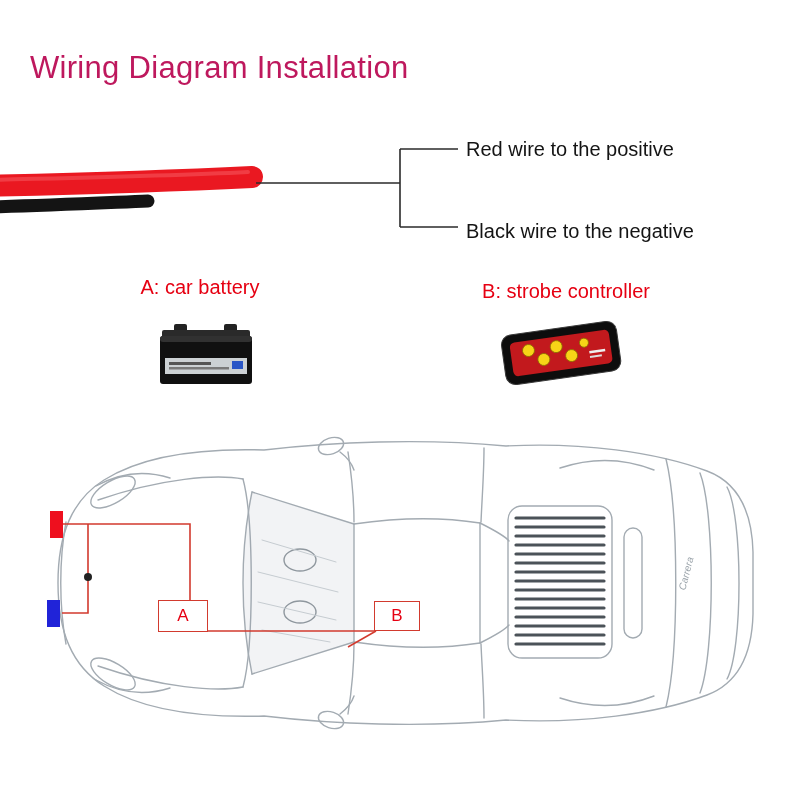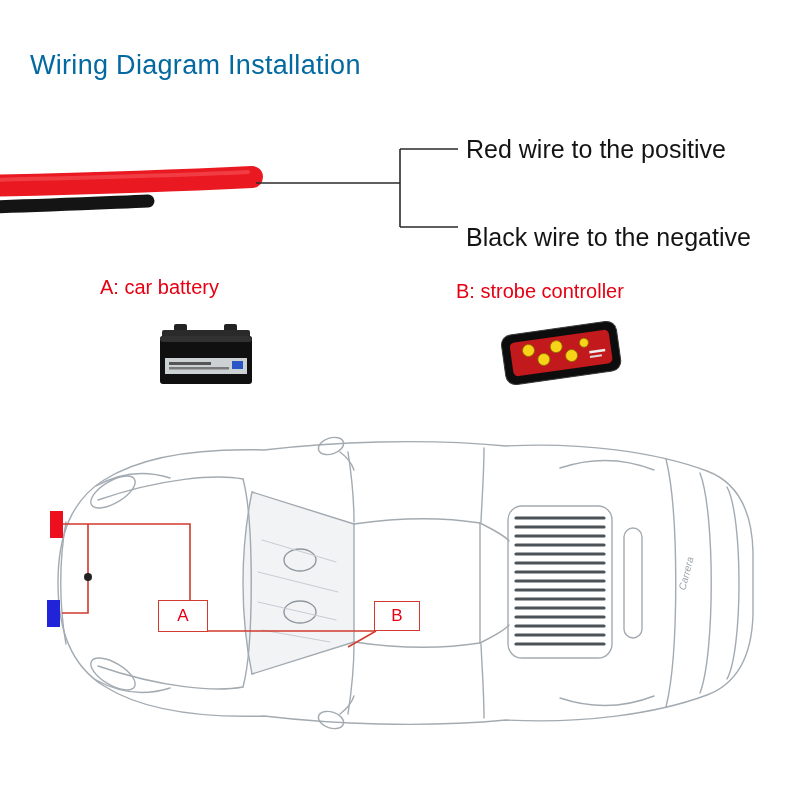--- a/index.html
+++ b/index.html
@@ -2,27 +2,27 @@
 <html><head>
 <meta charset="utf-8">
 <style>
   html,body{margin:0;padding:0;background:#ffffff;}
   .canvas{
     position:relative;width:800px;height:800px;background:#ffffff;overflow:hidden;
     font-family:"Liberation Sans","DejaVu Sans",sans-serif;
   }
   .abs{position:absolute;}
   .title{
-    left:30px;top:50px;font-size:27px;font-weight:500;color:#0369a1;letter-spacing:.3px;
+    left:30px;top:50px;font-size:31px;font-weight:500;color:#be185d;letter-spacing:.3px;
   }
   .callout-label{
-    font-size:25px;color:#141414;white-space:nowrap;line-height:26px;
+    font-size:20px;color:#141414;white-space:nowrap;line-height:26px;
   }
   .comp-caption{
-    font-size:20px;color:#e60012;white-space:nowrap;line-height:26px;text-align:left;
+    font-size:20px;color:#e60012;white-space:nowrap;line-height:26px;text-align:center;
   }
   .marker-box{
     border:1.6px solid #d23a2e;color:#e60012;display:flex;align-items:center;
     justify-content:center;font-size:17px;background:transparent;box-sizing:border-box;
   }
   .light-marker{width:13px;height:27px;}
   .light-red{background:#ee0f1e;}
   .light-blue{background:#2023d8;}
   .model-text{
     font-size:10px;font-style:italic;color:#98a1a8;transform:rotate(-76deg);
@@ -132,21 +132,21 @@
       <path d="M 208 631 L 374 631"></path>
       <path d="M 376 631 L 348 647"></path>
       <circle cx="88" cy="577" r="4" fill="#222" stroke="none"></circle>
     </g>
   </svg>
 
   <div class="abs title">Wiring Diagram Installation</div>
 
   <div class="abs callout-label" style="left:466px;top:136px">Red wire to the positive</div>
 
-  <div class="abs callout-label" style="left:466px;top:224px">Black wire to the negative</div>
+  <div class="abs callout-label" style="left:466px;top:218px">Black wire to the negative</div>
 
   <div class="abs comp-caption" style="left:100px;top:274px;width:200px">A: car battery</div>
 
   <div class="abs comp-caption" style="left:456px;top:278px;width:220px">B: strobe controller</div>
 
   <div class="abs light-marker light-red" style="left:50px;top:511px"></div>
   <div class="abs light-marker light-blue" style="left:47px;top:600px"></div>
 
   <div class="abs marker-box" style="left:158px;top:600px;width:50px;height:32px">
     <span>A</span>

